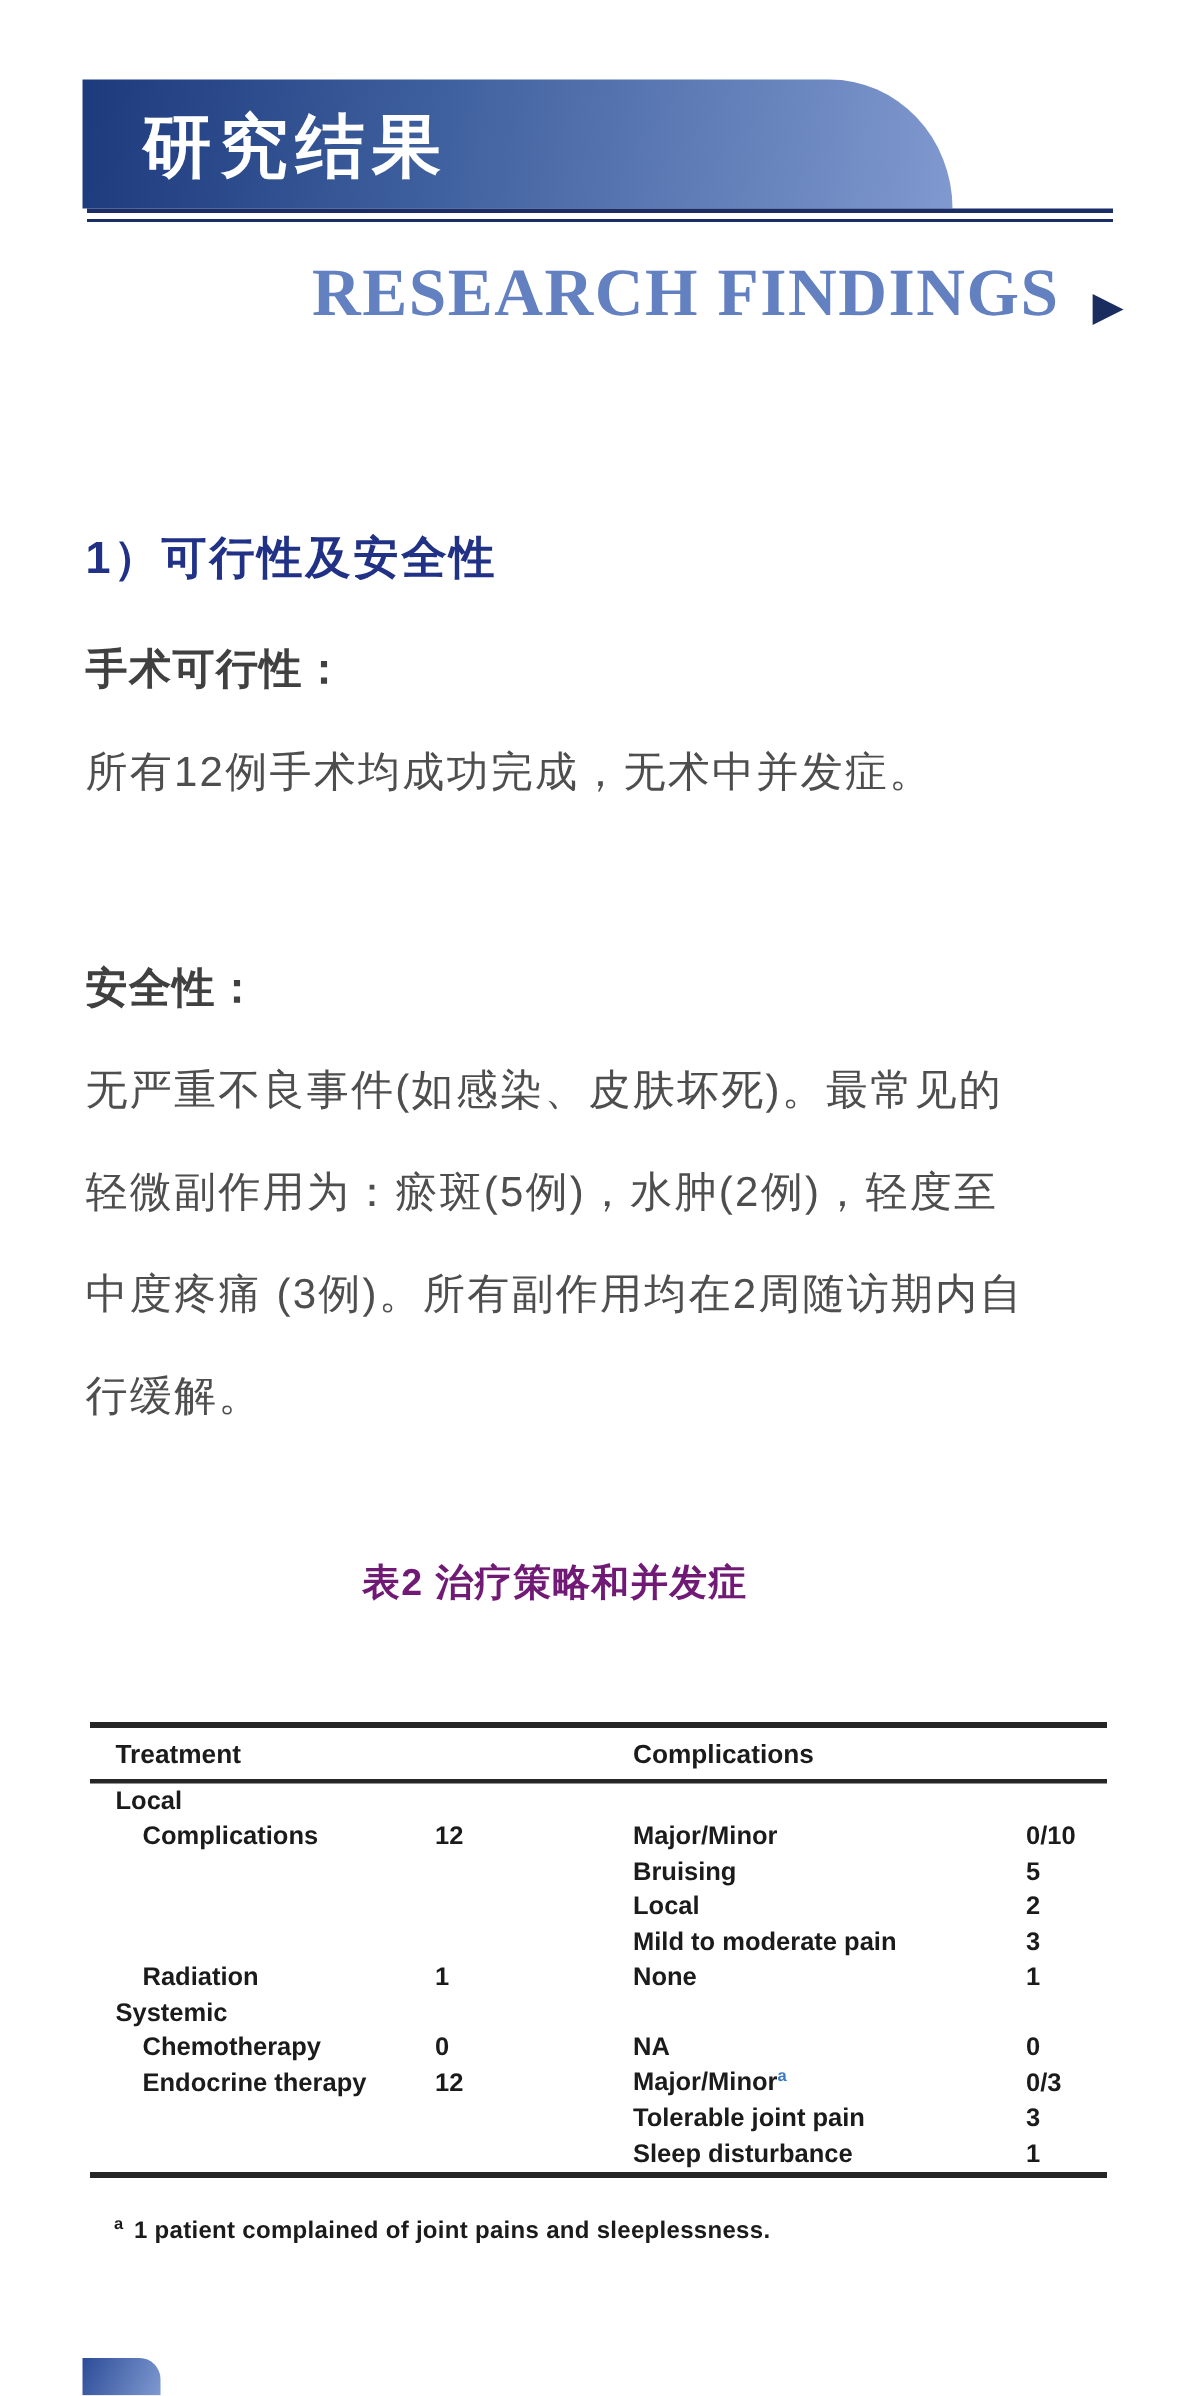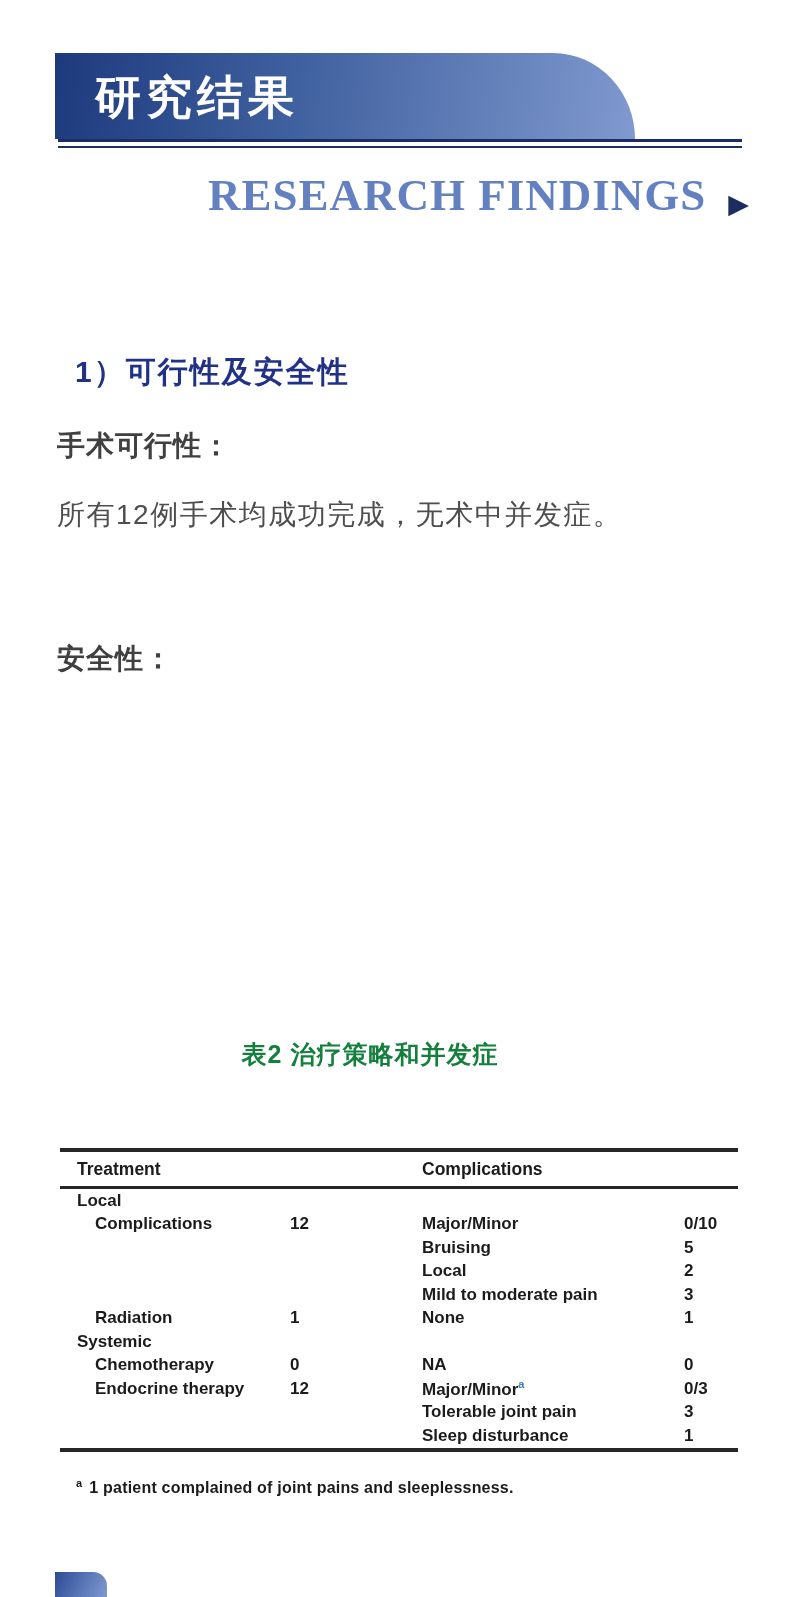--- a/index.html
+++ b/index.html
@@ -21,34 +21,34 @@
   .rule1{position:absolute;left:58px;top:139px;width:684px;height:3px;background:#1b2d66;}
   .rule2{position:absolute;left:58px;top:146px;width:684px;height:2px;background:#1b2d66;}
   .subtitle{position:absolute;left:208px;top:166px;height:52px;display:flex;align-items:flex-end;}
   .subtitle-text{
     font-family:"Liberation Serif","DejaVu Serif",serif;font-weight:700;
     font-size:45px;line-height:1;color:#6380c0;letter-spacing:1px;white-space:nowrap;
   }
   .subtitle-arrow{color:#1b2c5f;font-size:27px;margin-left:22px;padding-top:4px;line-height:1;}
   
   .section-heading{
-    position:absolute;left:75px;top:352px;font-size:30px;font-weight:700;
+    position:absolute;left:57px;top:352px;font-size:30px;font-weight:700;
     color:#203186;letter-spacing:2px;white-space:nowrap;
   }
   .sub-label{position:absolute;left:57px;font-size:28px;font-weight:700;color:#404040;letter-spacing:1px;}
   .label-feasibility{top:427px;}
   .label-safety{top:640px;}
   .body-line{position:absolute;left:57px;font-size:28px;color:#4e4e4e;letter-spacing:1.5px;white-space:nowrap;}
   .feasibility-text{top:496px;}
   .safety-para{position:absolute;left:57px;top:693px;width:710px;}
   .safety-para .line{font-size:28px;color:#4e4e4e;line-height:68px;letter-spacing:1.5px;white-space:nowrap;}
   
   .table-caption{
     position:absolute;left:0;top:1038px;width:740px;text-align:center;
-    font-size:25px;font-weight:700;color:#15803d;letter-spacing:1px;
+    font-size:25px;font-weight:700;color:#701a75;letter-spacing:1px;
   }
   .jtable{position:absolute;left:60px;top:1148px;width:678px;color:#1b1b1b;}
   .rule-heavy{height:4px;background:#262626;}
   .rule-mid{height:3px;background:#262626;}
   .thead,.trow{display:grid;grid-template-columns:230px 47px 347px 1fr;align-items:center;}
   .thead{height:34px;font-size:17.5px;font-weight:700;}
   .trow{height:23.5px;font-size:17px;font-weight:700;}
   .c1{padding-left:17px;white-space:nowrap;}
   .c1.indent{padding-left:35px;}
   .c2{text-align:left;white-space:nowrap;}
@@ -78,20 +78,26 @@
     <span class="subtitle-text">RESEARCH FINDINGS</span>
     <span class="subtitle-arrow">▶</span>
   </div>
 
   <div class="section-heading">1）可行性及安全性</div>
 
   <div class="sub-label label-feasibility">手术可行性：</div>
   <div class="body-line feasibility-text">所有12例手术均成功完成，无术中并发症。</div>
 
   <div class="sub-label label-safety">安全性：</div>
+  <div class="safety-para">
+    <div class="line">无严重不良事件(如感染、皮肤坏死)。最常见的</div>
+    <div class="line">轻微副作用为：瘀斑(5例)，水肿(2例)，轻度至</div>
+    <div class="line">中度疼痛 (3例)。所有副作用均在2周随访期内自</div>
+    <div class="line">行缓解。</div>
+  </div>
 
   <div class="table-caption">表2 治疗策略和并发症</div>
 
   <div class="jtable">
     <div class="rule-heavy"></div>
     <div class="thead">
       <span class="c1">Treatment</span>
       <span class="c2"></span>
       <span class="c3">Complications</span>
       <span class="c4"></span>

